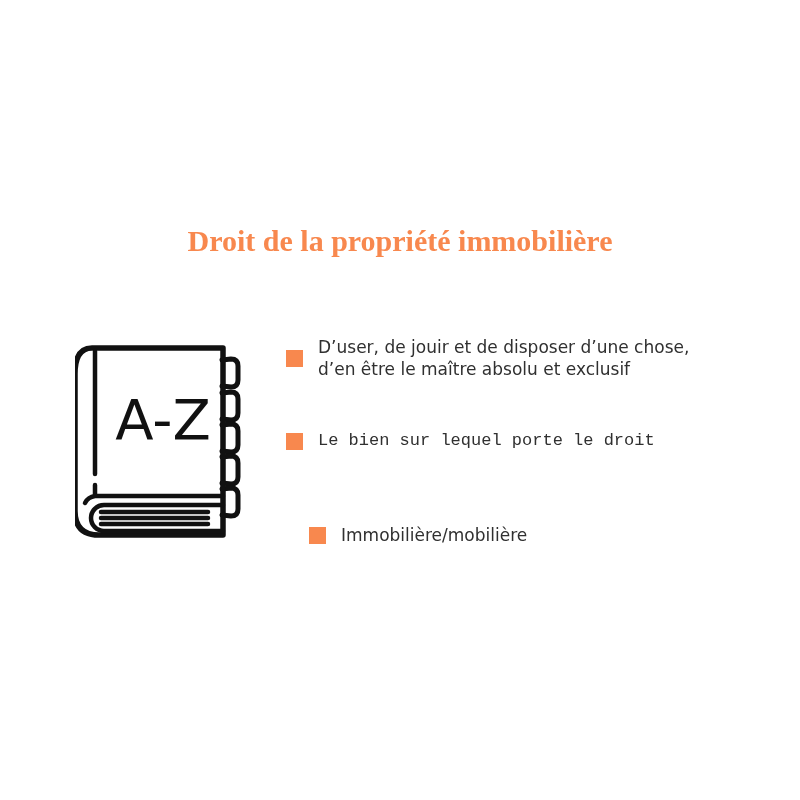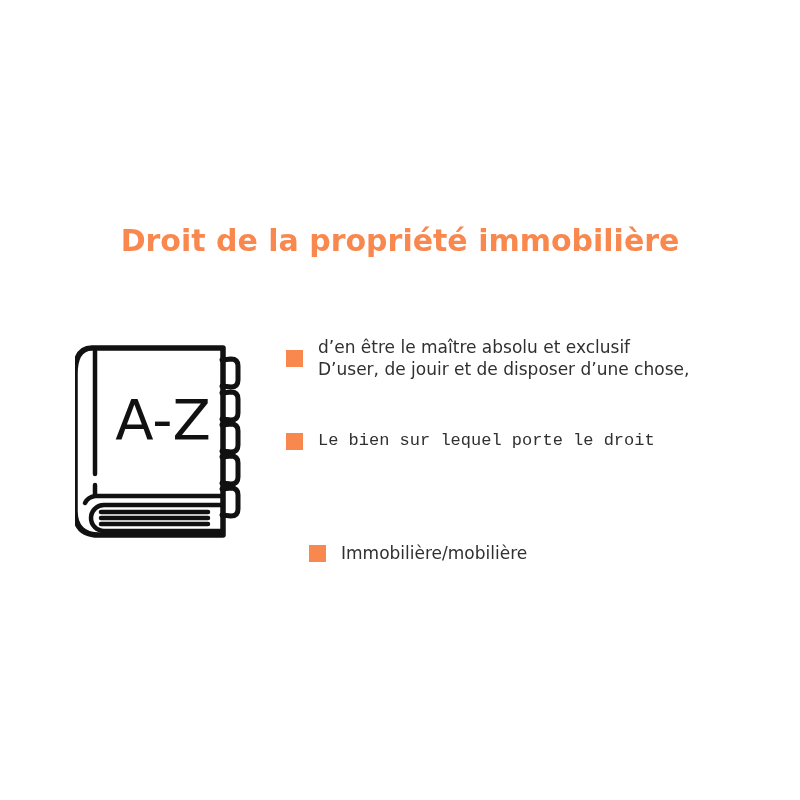--- a/index.html
+++ b/index.html
@@ -18,40 +18,41 @@
     position: absolute;
     top: 222px;
     left: 0;
     width: 800px;
     text-align: center;
     font-size: 30px;
     line-height: 38px;
     font-weight: bold;
     color: #F8884E;
     letter-spacing: 0px;
+    font-family: Liberation Serif, serif;
   }
 
   .book-icon {
     position: absolute;
     left: 75px;
     top: 344px;
     width: 172px;
     height: 200px;
   }
 
   .bullet-row {
     position: absolute;
     left: 286px;
     display: flex;
     align-items: center;
     gap: 15px;
   }
   .bullet-row.row-1 { top: 336px; }
   .bullet-row.row-2 { top: 430px; font-family: Liberation Mono, monospace; }
-  .bullet-row.row-3 { top: 542px; padding-left: 23px; }
+  .bullet-row.row-3 { top: 524px; padding-left: 23px; }
 
   .bullet-marker {
     flex: 0 0 auto;
     width: 17px;
     height: 17px;
     background: #F8884E;
   }
 
   .bullet-text {
     font-size: 17px;
@@ -85,22 +86,22 @@
       <path stroke-width="4.5" d="M148 161 L29 161 A13 13 0 0 0 29 187 L148 187"></path>
 
       <path stroke-width="4.5" d="M26 168 L133 168 M26 174 L133 174 M26 180 L133 180"></path>
     </g>
     <text x="88" y="95" text-anchor="middle" font-family="'DejaVu Sans', sans-serif" font-size="56" fill="#111111">A-Z</text>
   </svg>
 
   <div class="bullet-row row-1">
     <span class="bullet-marker"></span>
     <div class="bullet-text">
+      <div>D’user, de jouir et de disposer d’une chose,</div>
       <div>d’en être le maître absolu et exclusif</div>
-      <div>D’user, de jouir et de disposer d’une chose,</div>
     </div>
   </div>
 
   <div class="bullet-row row-2">
     <span class="bullet-marker"></span>
     <div class="bullet-text">Le bien sur lequel porte le droit</div>
   </div>
 
   <div class="bullet-row row-3">
     <span class="bullet-marker"></span>

